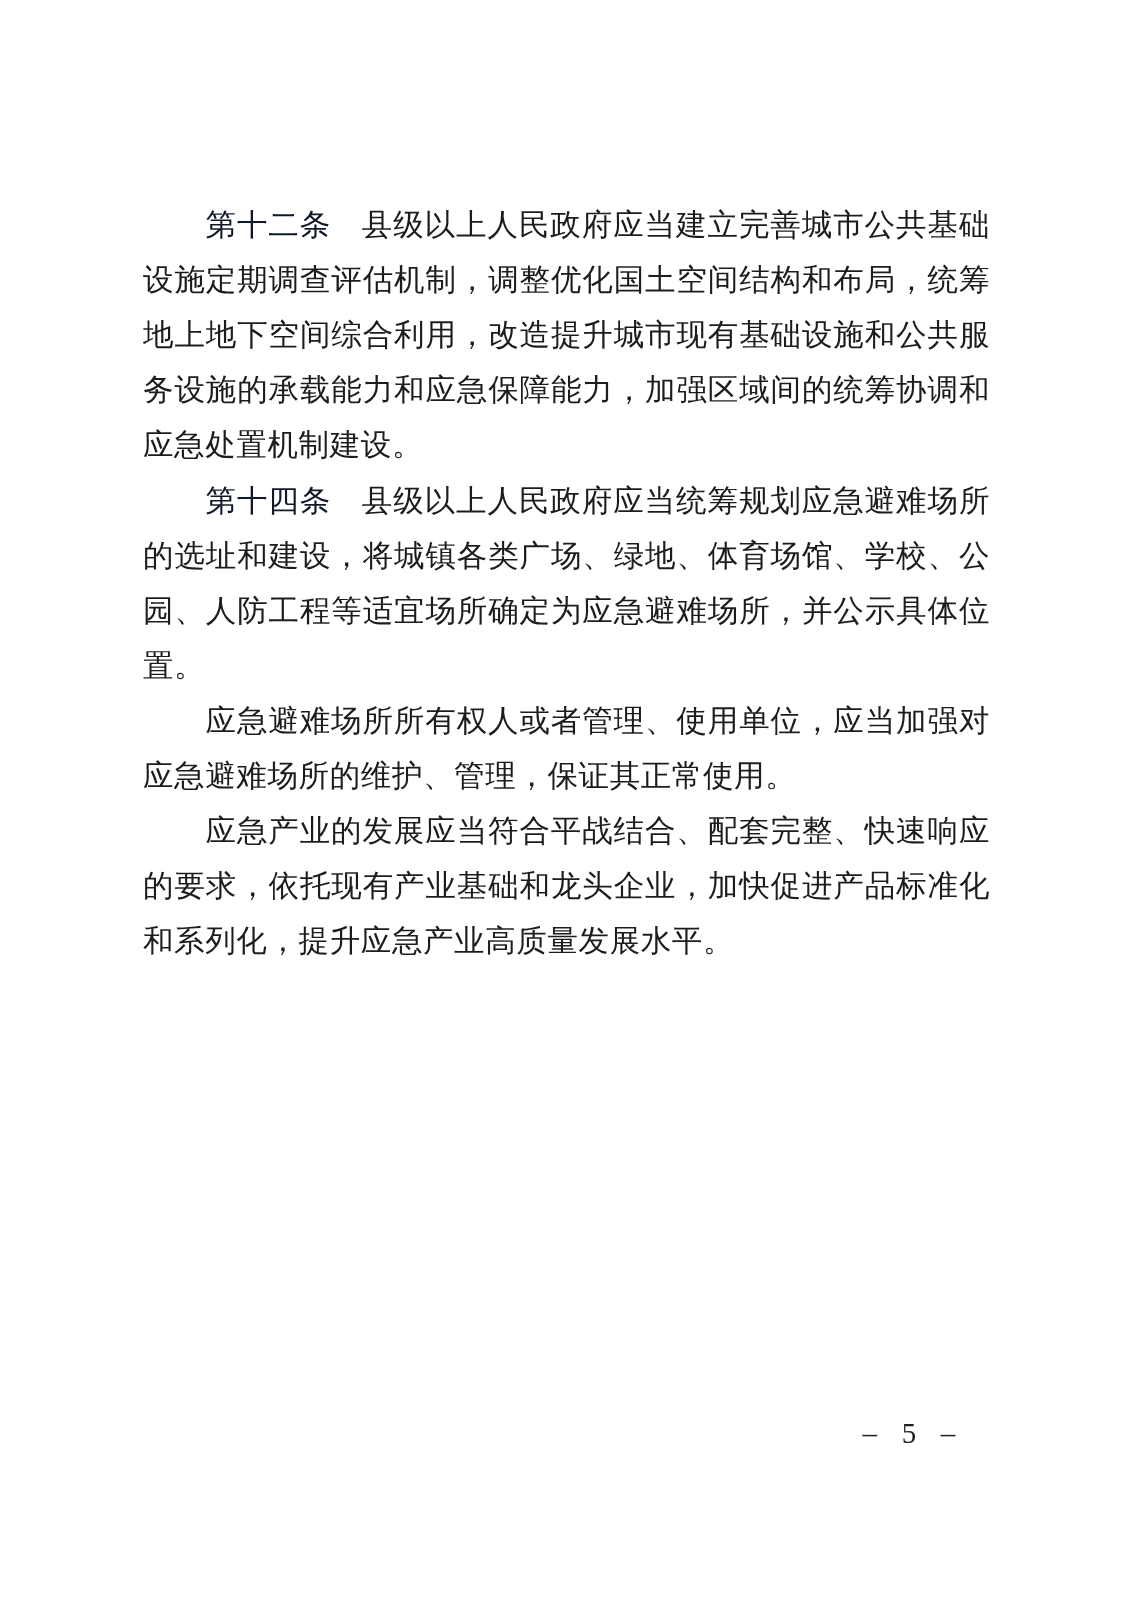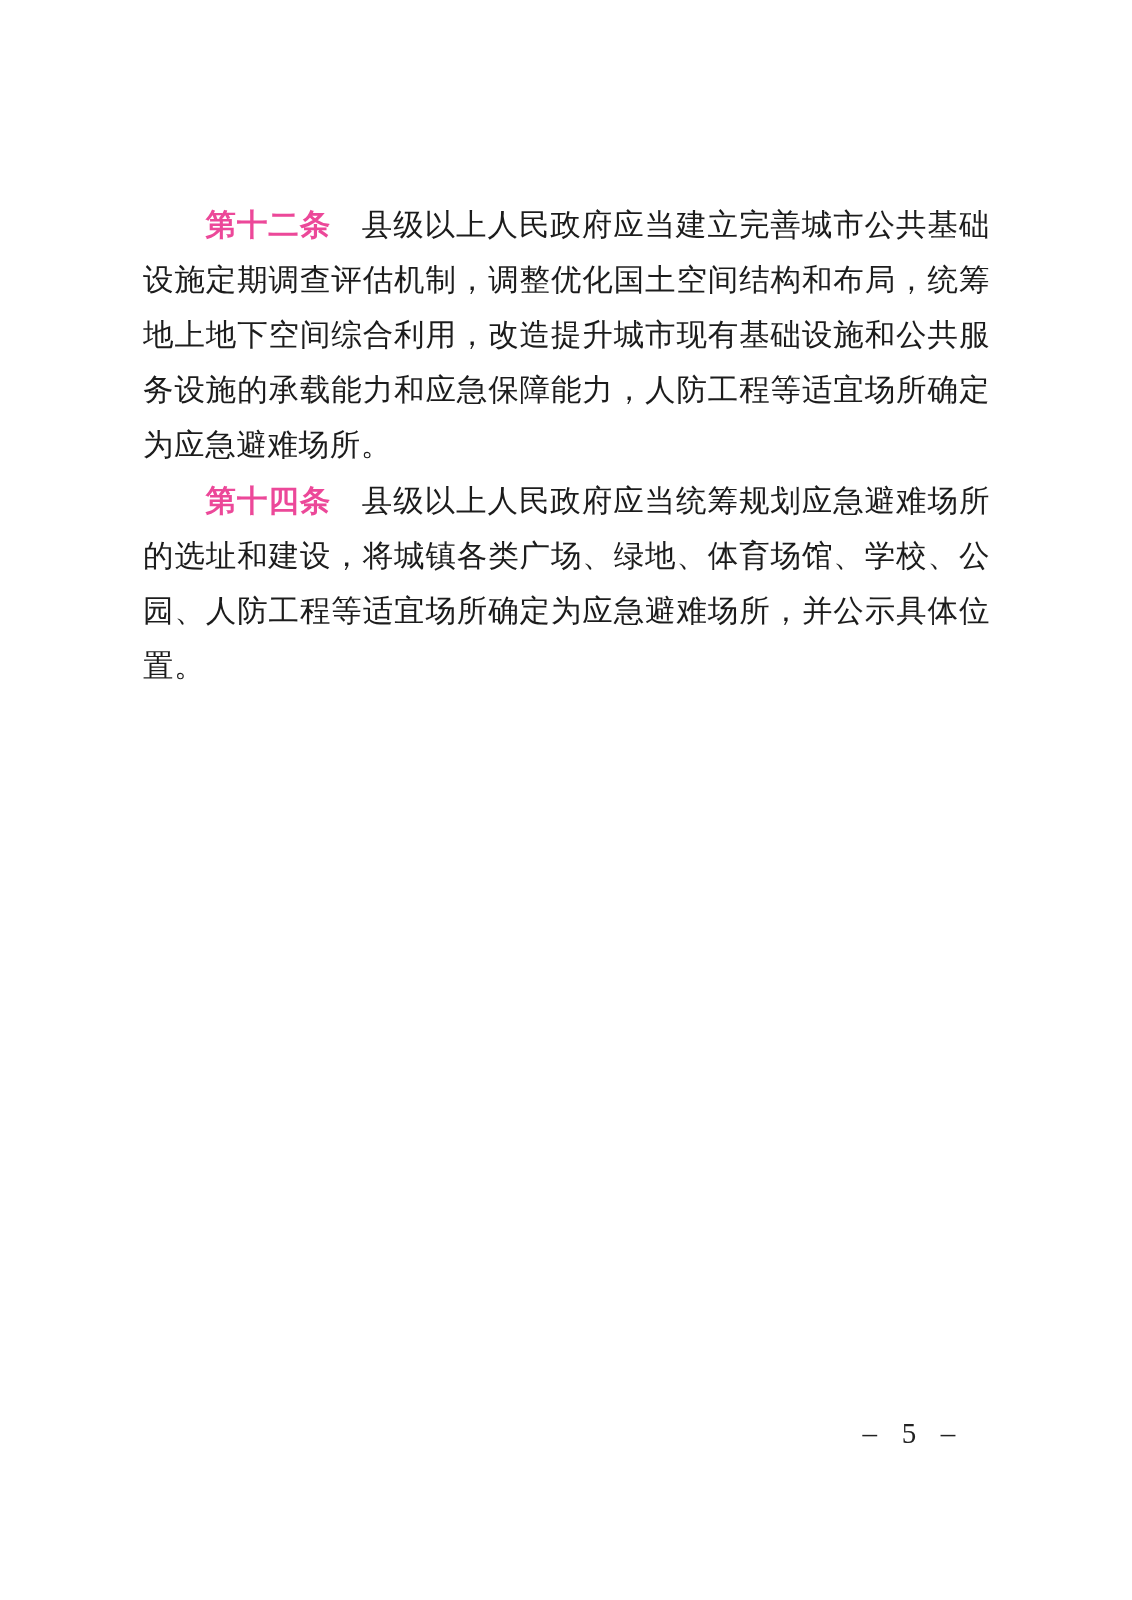--- a/index.html
+++ b/index.html
@@ -27,22 +27,22 @@
     text-justify: inter-ideograph;
     letter-spacing: 0.02em;
   }
   .para {
     margin: 0;
     padding: 0;
     text-indent: 2.05em;
   }
   .art-heading {
     font-family: "Liberation Sans", "DejaVu Sans", sans-serif;
-    font-weight: 700;
-    color: #ec4899;
+    font-weight: 400;
+    color: #0f172a;
     margin-right: 1.0em;
   }
   .page-number {
     position: absolute;
     top: 1416px;
     right: 168px;
     font-size: 29px;
     line-height: 34px;
     color: #222222;
     letter-spacing: 0.30em;
@@ -50,29 +50,35 @@
   }
 </style>
 </head>
 <body>
 
 <div class="page">
 
   <main class="content">
 
     <p class="para">
-      <span class="art-heading">第十二条</span><span>县级以上人民政府应当建立完善城市公共基础设施定期调查评估机制，调整优化国土空间结构和布局，统筹地上地下空间综合利用，改造提升城市现有基础设施和公共服务设施的承载能力和应急保障能力，人防工程等适宜场所确定为应急避难场所。</span>
+      <span class="art-heading">第十二条</span><span>县级以上人民政府应当建立完善城市公共基础设施定期调查评估机制，调整优化国土空间结构和布局，统筹地上地下空间综合利用，改造提升城市现有基础设施和公共服务设施的承载能力和应急保障能力，加强区域间的统筹协调和应急处置机制建设。</span>
     </p>
 
     <p class="para">
       <span class="art-heading">第十四条</span><span>县级以上人民政府应当统筹规划应急避难场所的选址和建设，将城镇各类广场、绿地、体育场馆、学校、公园、人防工程等适宜场所确定为应急避难场所，并公示具体位置。</span>
     </p>
 
 
+    <p class="para">
+      <span>应急避难场所所有权人或者管理、使用单位，应当加强对应急避难场所的维护、管理，保证其正常使用。</span>
+    </p>
 
 
 
+    <p class="para">
+      <span>应急产业的发展应当符合平战结合、配套完整、快速响应的要求，依托现有产业基础和龙头企业，加快促进产品标准化和系列化，提升应急产业高质量发展水平。</span>
+    </p>
 
   </main>
 
   <div class="page-number">– 5 –</div>
 
 </div>
 
 </body></html>

